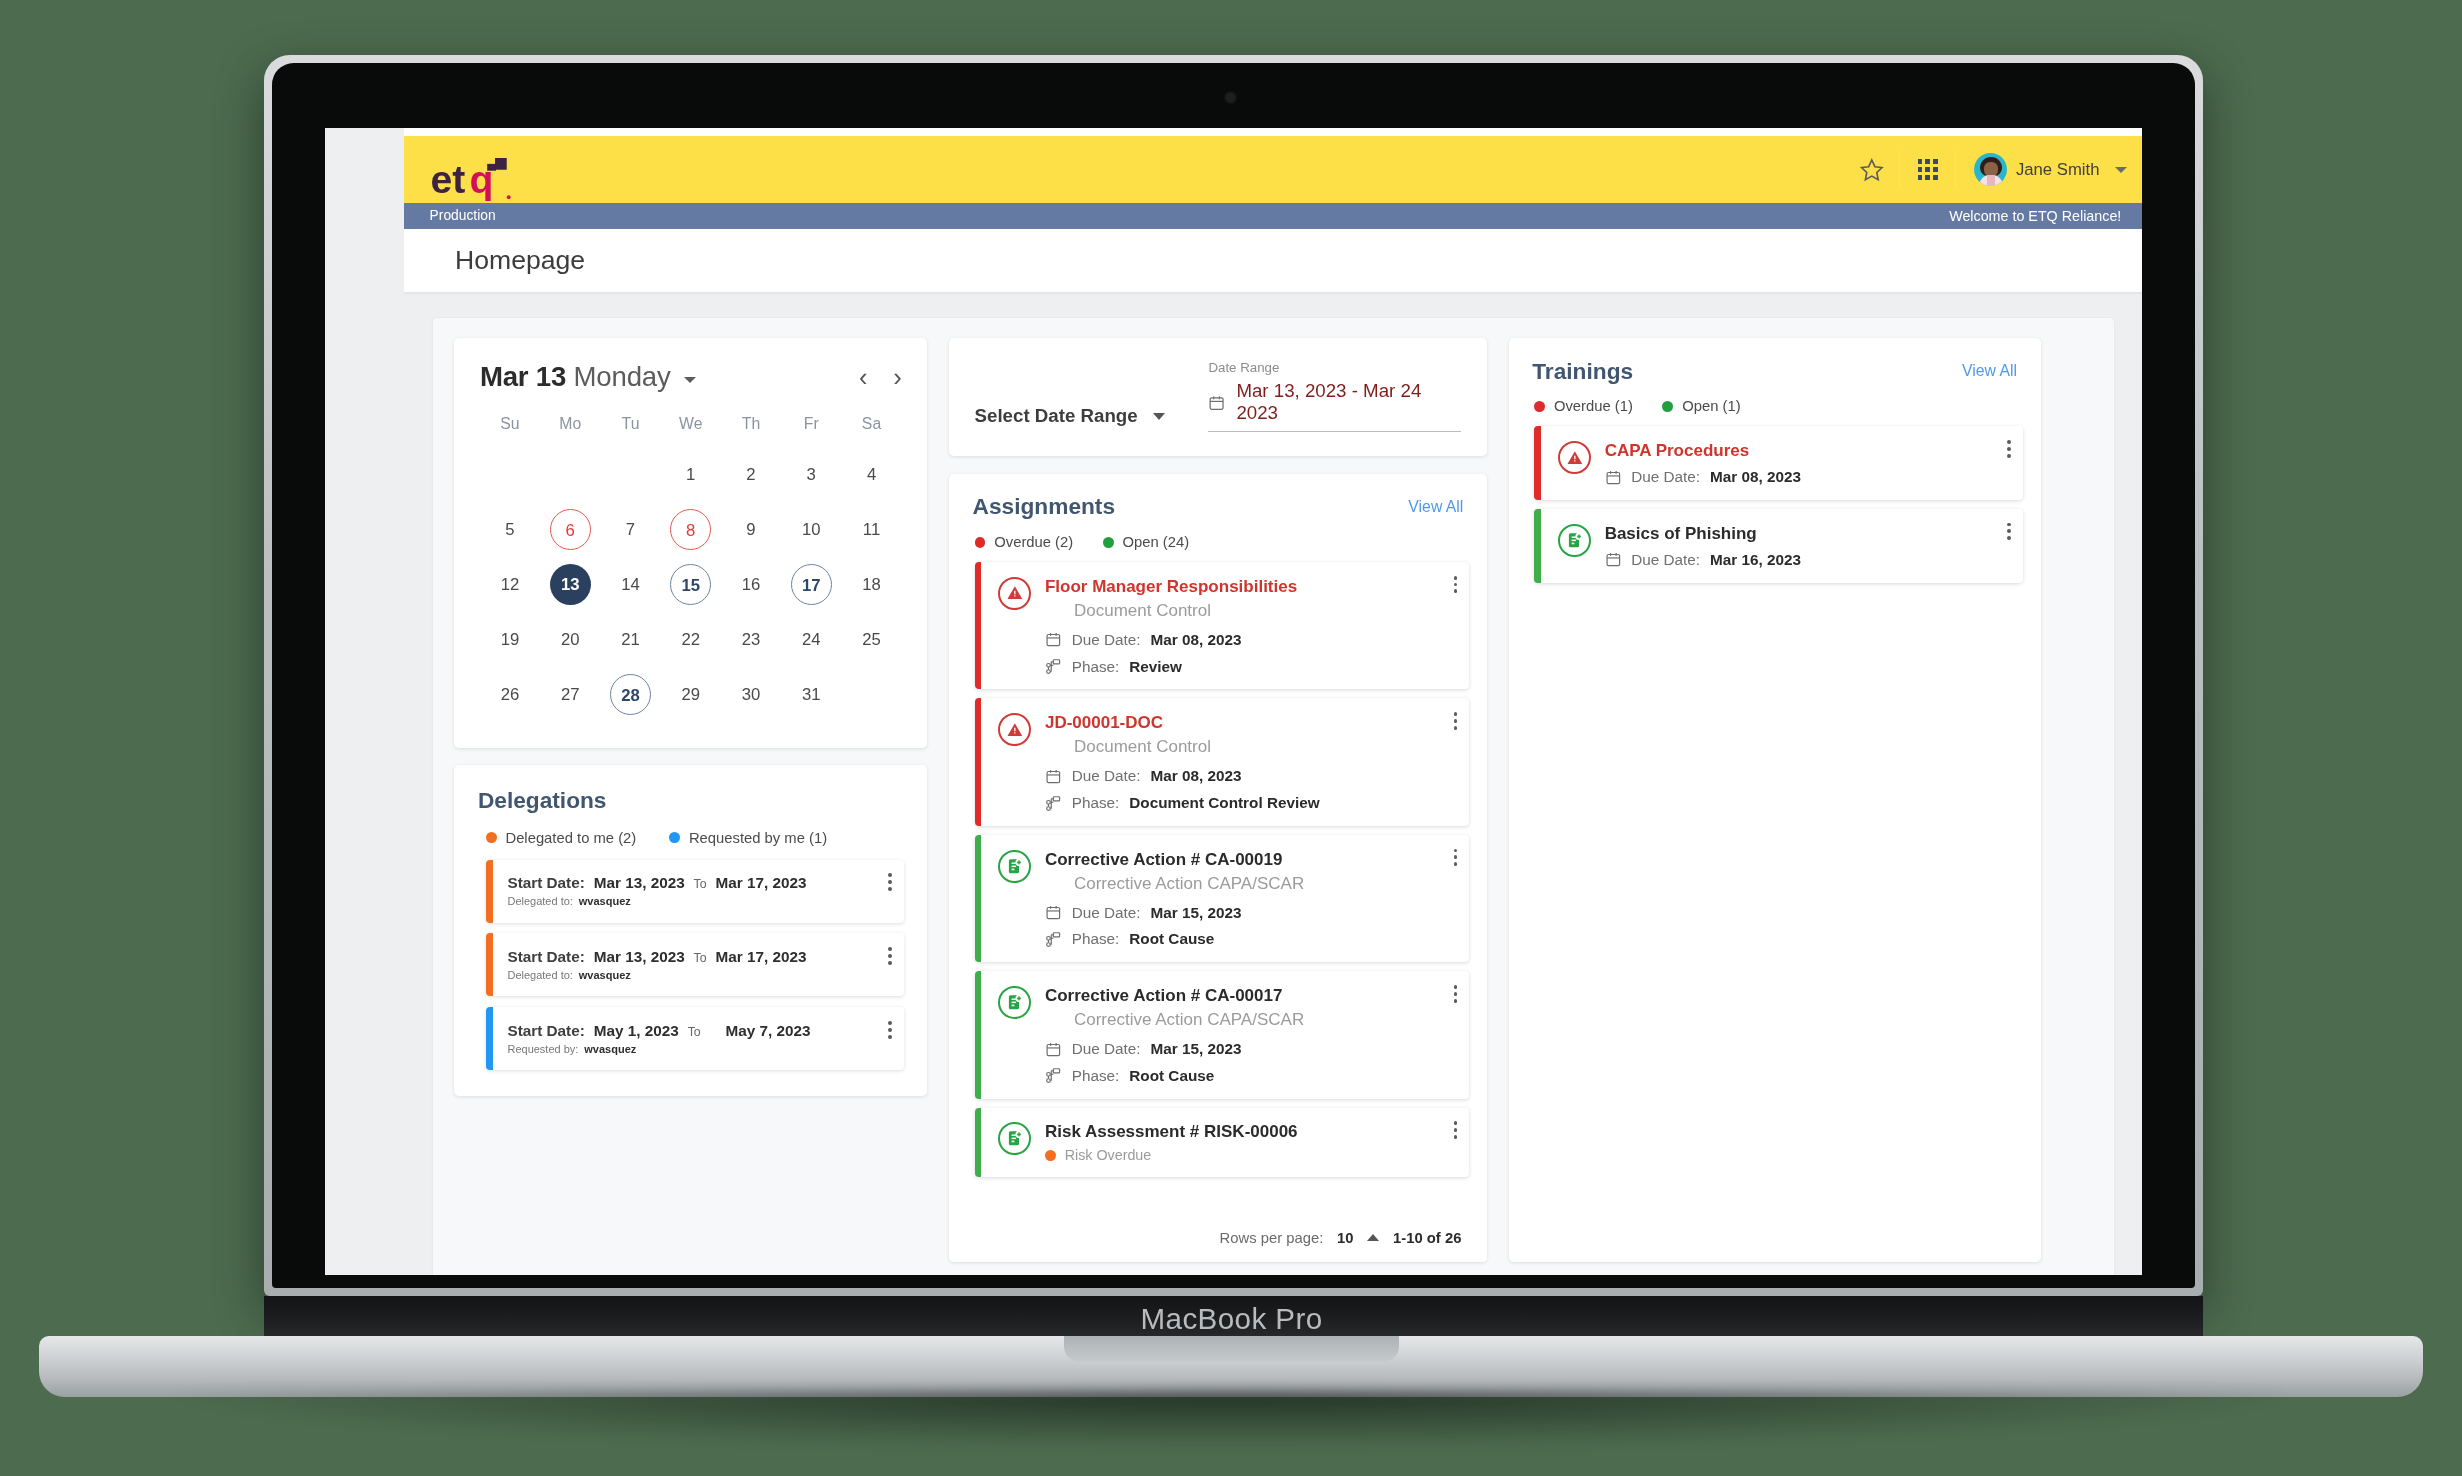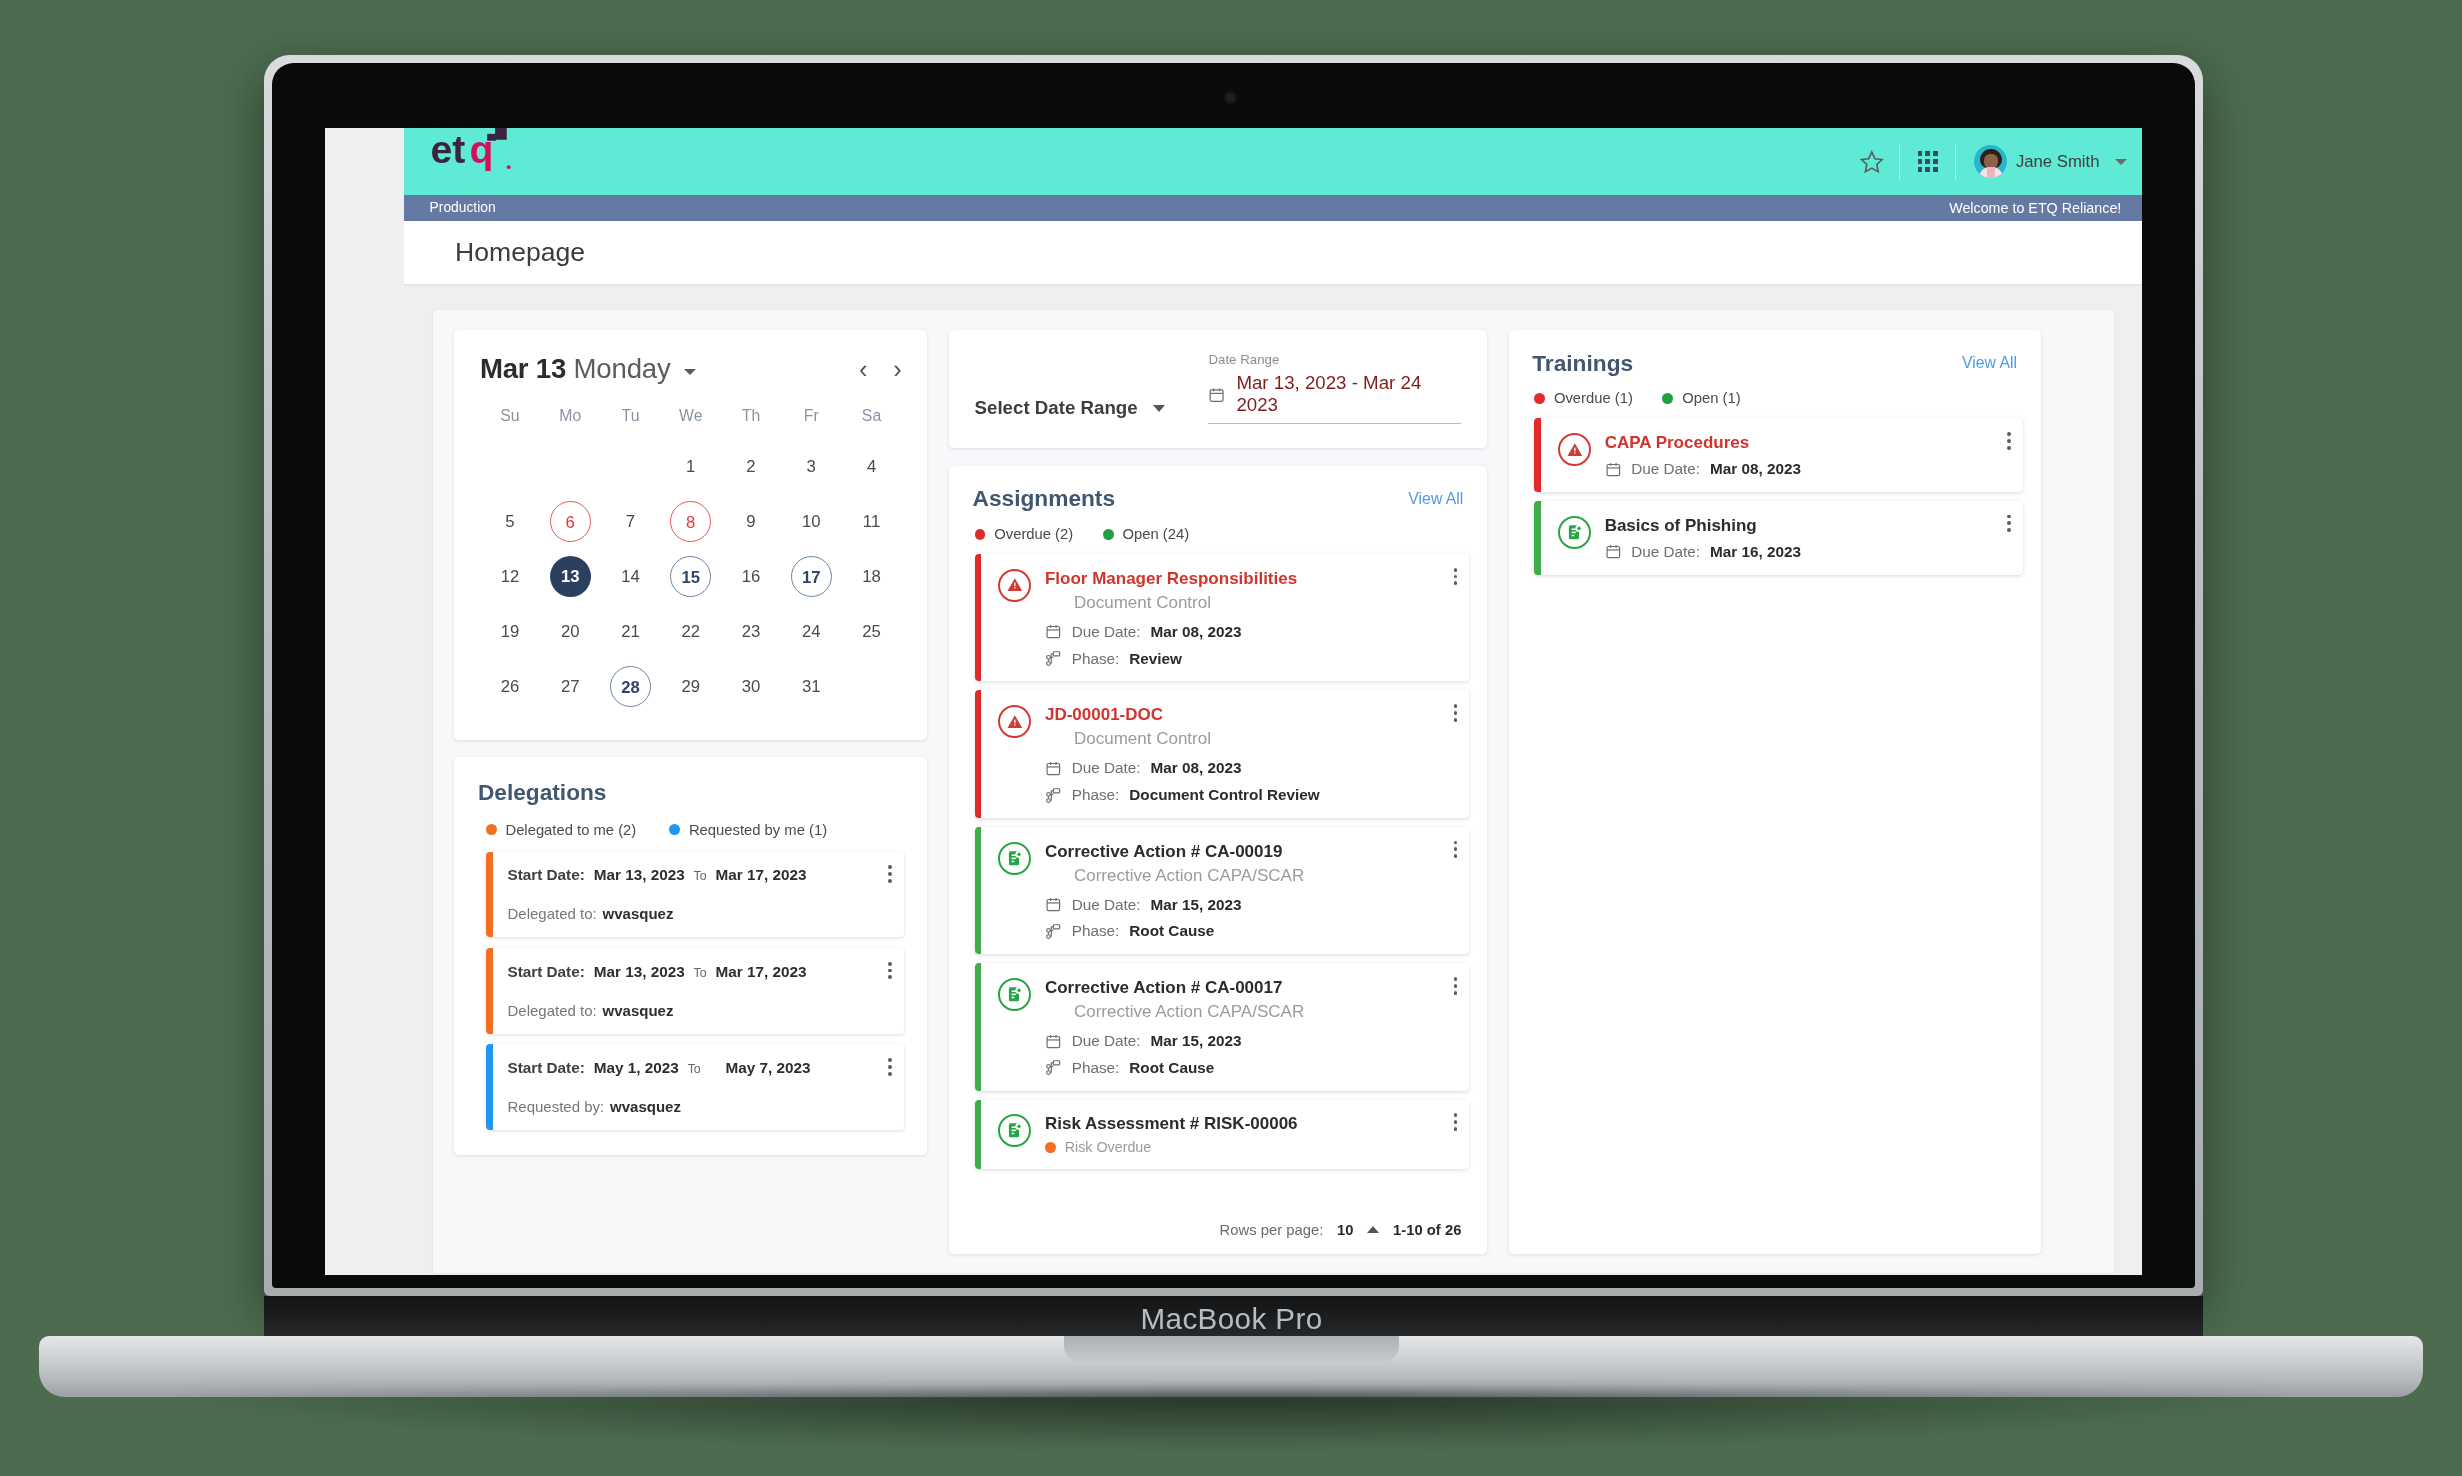--- a/index.html
+++ b/index.html
@@ -76,22 +76,22 @@
   .app-bg { position: absolute; inset: 0; background: #eeeff0; }
   .app-card {
     position: absolute;
     left: 79px; top: 0px;
     width: 1739px; height: 1147px;
     background: #ffffff;
   }
 
   
   .topbar {
-    position: relative; height: 67px; background: #5eead4;
-    display: flex; align-items: flex-start; padding: 0 0 0 25.6px;
+    position: relative; height: 67px; background: #fde047;
+    display: flex; align-items: flex-end; padding: 0 0 0 25.6px; margin-top: 8px;
   }
   .logo { display: flex; align-items: flex-end; height: 45px; position: relative; }
   .logo svg { display: block; }
   .topbar-right {
     margin-left: auto; display: flex; align-items: center; height: 100%;
   }
   .tb-sep { width: 1px; height: 37px; background: #dadde0; margin: 0 0px; }
   .tb-btn {
     width: 55px; height: 100%; display: flex; align-items: center; justify-content: center;
     cursor: pointer;
@@ -167,21 +167,21 @@
   .delg-card {
     position: relative; background: #fff; border-radius: 3.9px;
     box-shadow: 0 1px 3.9px rgba(40,50,70,.16);
     padding: 14.8px 15.8px 14.8px 21.7px; min-height: 63px;
   }
   .bar { position: absolute; left: 0; top: 0; bottom: 0; width: 6.9px; border-radius: 3.9px 0 0 3.9px; }
   .delg-row1 { display: flex; align-items: baseline; font-size: 15.3px; color: #4a4a4a; }
   .delg-row1 .lbl { font-weight: 700; color: #3f3f3f; }
   .delg-row1 .v { font-weight: 700; color: #2e2e2e; margin-left: 8.9px; }
   .delg-row1 .to { font-size: 12.3px; color: #666; margin: 0 8.9px; }
-  .delg-row2 { font-size: 15px; color: #777; margin-top: 21px; }
+  .delg-row2 { font-size: 11px; color: #777; margin-top: 3px; }
   .delg-row2 b { color: #2e2e2e; font-weight: 700; margin-left: 5.9px; }
   .kebab { position: absolute; right: 11.8px; top: 13.8px; cursor: pointer; }
   .kebab i { display: block; width: 3.9px; height: 3.9px; border-radius: 50%; background: #5b5b5b; margin-bottom: 3px; }
 
   
   .daterange { padding: 21.7px 25.6px 23.6px 25.6px; display: flex; align-items: flex-end; gap: 43px; }
   .dr-select { display: flex; align-items: center; gap: 15.8px; padding-bottom: 4.9px; cursor: pointer; }
   .dr-select span { font-size: 18.7px; color: #3d3d3d; font-weight: 600; }
   .dr-select .caret { width: 0;height: 0;border-left: 6.9px solid transparent;border-right: 6.9px solid transparent;border-top: 7.9px solid #555; }
   .dr-field { flex: 1; }

